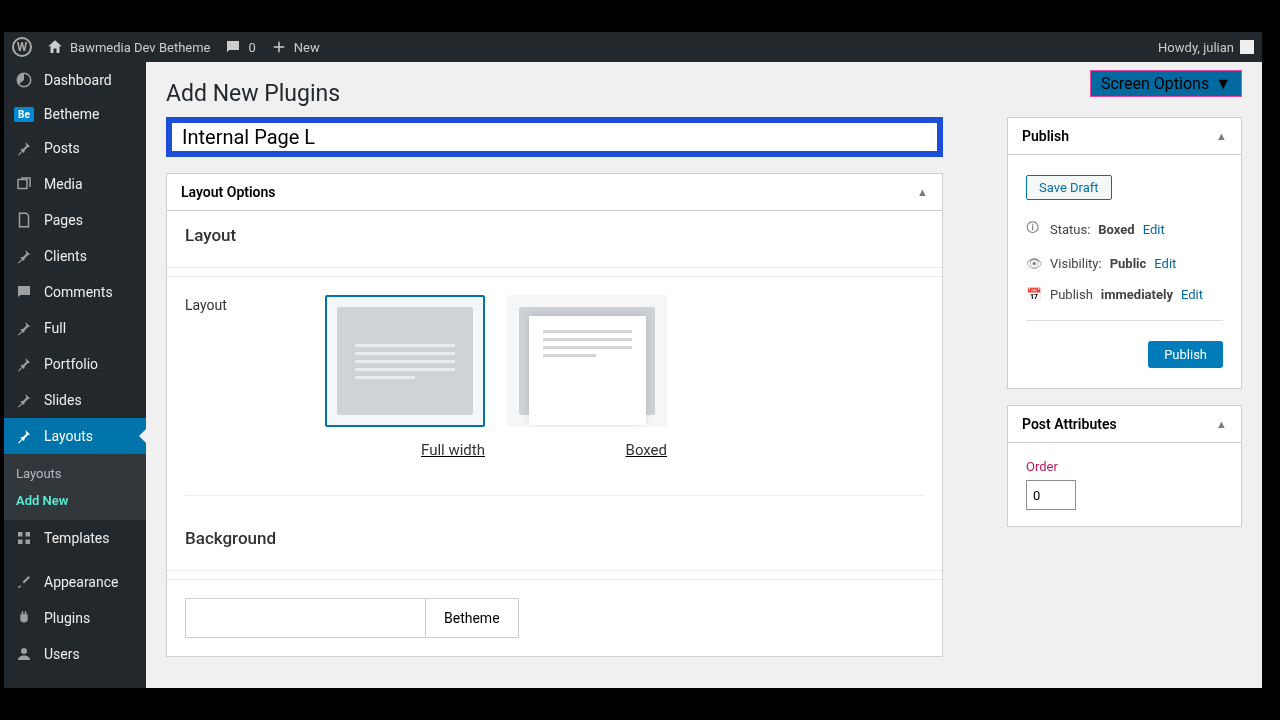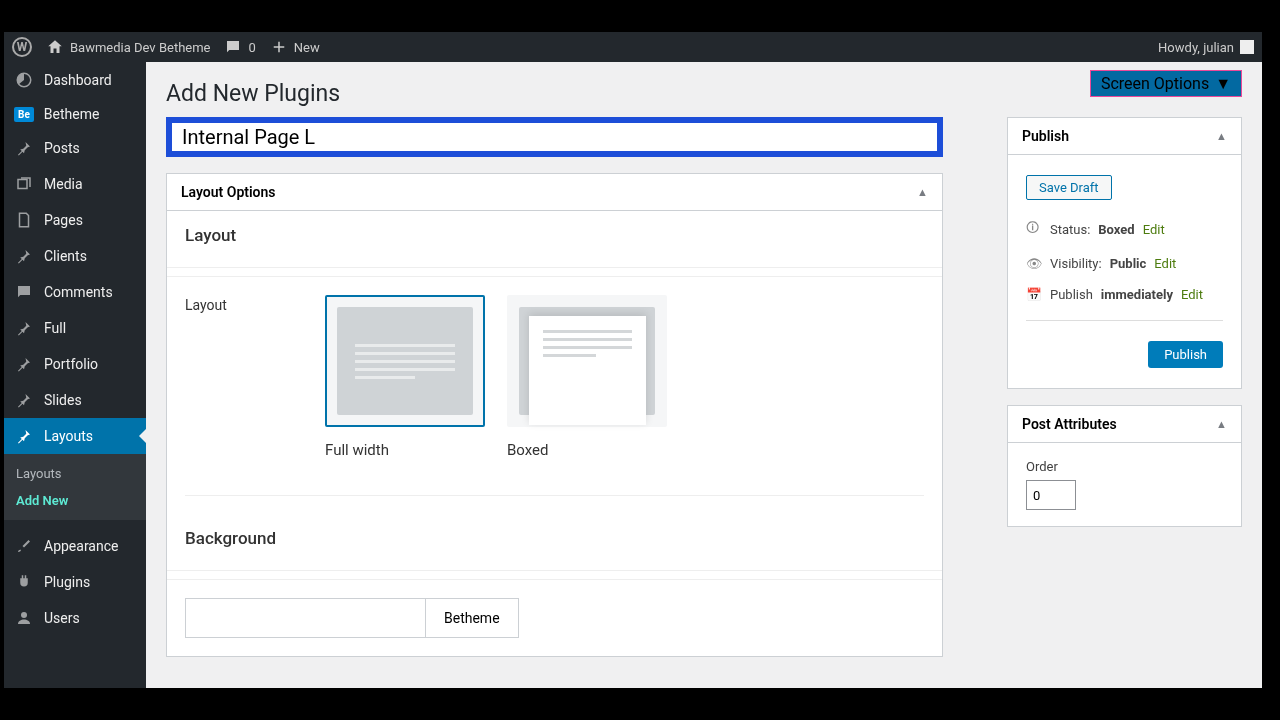--- a/index.html
+++ b/index.html
@@ -30,40 +30,40 @@
 .title-input { width: 100%; height: 40px; font-size: 20px; padding: 1px 10px; border: 6px solid #1d4ed8; background: #fff; outline: none; }
 .postbox { background: #fff; border: 1px solid #ccd0d4; margin-top: 16px; }
 .postbox-header { display: flex; align-items: center; justify-content: space-between; padding: 10px 14px; border-bottom: 1px solid #ccd0d4; }
 .postbox-header h2 { font-size: 14px; font-weight: 600; }
 .toggle-arrow { cursor: pointer; font-size: 11px; color: #787c82; }
 .postbox-body { padding: 16px 18px; }
 .section-title { font-size: 17px; font-weight: 500; padding: 14px 18px; color: #333; }
 .row { display: flex; padding: 18px; border-top: 1px solid #eee; }
 .row-label { width: 140px; font-size: 14px; color: #333; padding-top: 2px; }
 .row-content { flex: 1; display: flex; gap: 22px; }
-.layout-opt { text-align: left; cursor: pointer; }
+.layout-opt { text-align: right; cursor: pointer; text-decoration: underline; }
 .layout-thumb { width: 160px; height: 132px; border: 2px solid transparent; border-radius: 2px; padding: 10px; background: #f5f6f7; display: flex; align-items: stretch; position: relative; }
 .layout-opt.selected .layout-thumb { border-color: #0073aa; }
 .fw-inner { width: 100%; background: #cfd3d6; border-radius: 2px; display: flex; flex-direction: column; justify-content: center; padding: 18px; gap: 5px; }
 .line { height: 3px; background: #e9ebec; }
 .line.short { width: 60%; }
 .boxed-inner { width: 100%; display: flex; align-items: flex-end; justify-content: center; }
 .boxed-page { width: 75%; height: 85%; background: #fff; box-shadow: 0 -2px 8px rgba(0,0,0,0.12); display: flex; flex-direction: column; padding: 14px; gap: 5px; }
 .boxed-bg { position: absolute; inset: 10px; background: #cfd3d6; border-radius: 2px; }
 .layout-label { margin-top: 14px; font-size: 15px; color: #333; }
 .img-input-wrap { display: flex; }
 .img-input { width: 240px; height: 40px; border: 1px solid #ccd0d4; border-right: none; background: #fff; padding: 0 8px; outline: none; }
 .browse-btn { height: 40px; border: 1px solid #ccd0d4; background: #fff; padding: 0 18px; font-size: 14px; cursor: pointer; }
 .publish-row { display: flex; align-items: center; gap: 8px; font-size: 13px; color: #444; padding: 8px 0; }
 .publish-icon { width: 16px; color: #888; }
-.edit-link { color: #4d7c0f; cursor: pointer; }
+.edit-link { color: #0369a1; cursor: pointer; }
 .save-draft-btn { border: 1px solid #0073aa; color: #0073aa; background: #f6f7f7; padding: 4px 12px; font-size: 13px; cursor: pointer; border-radius: 2px; margin: 4px 0 10px; }
 .publish-btn { background: #007cba; color: #fff; border: none; padding: 6px 16px; font-size: 13px; cursor: pointer; border-radius: 3px; float: right; margin-top: 10px; }
 .major-actions { border-top: 1px solid #ddd; margin-top: 10px; padding: 10px 0 4px; overflow: hidden; }
-.order-label { font-size: 13px; color: #404040; display: block; margin-bottom: 6px; }
+.order-label { font-size: 13px; color: #be185d; display: block; margin-bottom: 6px; }
 .order-input { width: 50px; height: 30px; border: 1px solid #8c8f94; padding: 0 6px; font-size: 13px; }
 .sep { border: none; border-top: 1px solid #eee; margin: 8px 0; }
 svg { width: 18px; height: 18px; fill: currentColor; }
 </style>
 </head>
 <body>
 
 <div class="frame">
 
   <div class="adminbar">
@@ -182,20 +182,31 @@
           <svg viewBox="0 0 24 24">
             <path d="M14 4l6 6-3 1-4 4-1 4-2-2-5 5-1-1 5-5-2-2 4-1 4-4z"></path>
           </svg>
         </span>
         <span>Layouts</span>
       </div>
     <div class="submenu">
       <div class="submenu-item">Layouts</div>
       <div class="submenu-item current">Add New</div>
     </div>
+    <div class="menu-item">
+        <span class="menu-icon">
+          <svg viewBox="0 0 24 24">
+            <rect x="4" y="4" width="6" height="6"></rect>
+            <rect x="14" y="4" width="6" height="6"></rect>
+            <rect x="4" y="14" width="6" height="6"></rect>
+            <rect x="14" y="14" width="6" height="6"></rect>
+          </svg>
+        </span>
+        <span>Templates</span>
+      </div>
     <div class="menu-item" style="margin-top:8px">
         <span class="menu-icon">
           <svg viewBox="0 0 24 24">
             <path d="M7 17c-2 0-3 2-3 3 2 0 4-1 4-3zm11-13l-8 8 2 2 8-8z"></path>
           </svg>
         </span>
         <span>Appearance</span>
       </div>
     <div class="menu-item">
         <span class="menu-icon">

